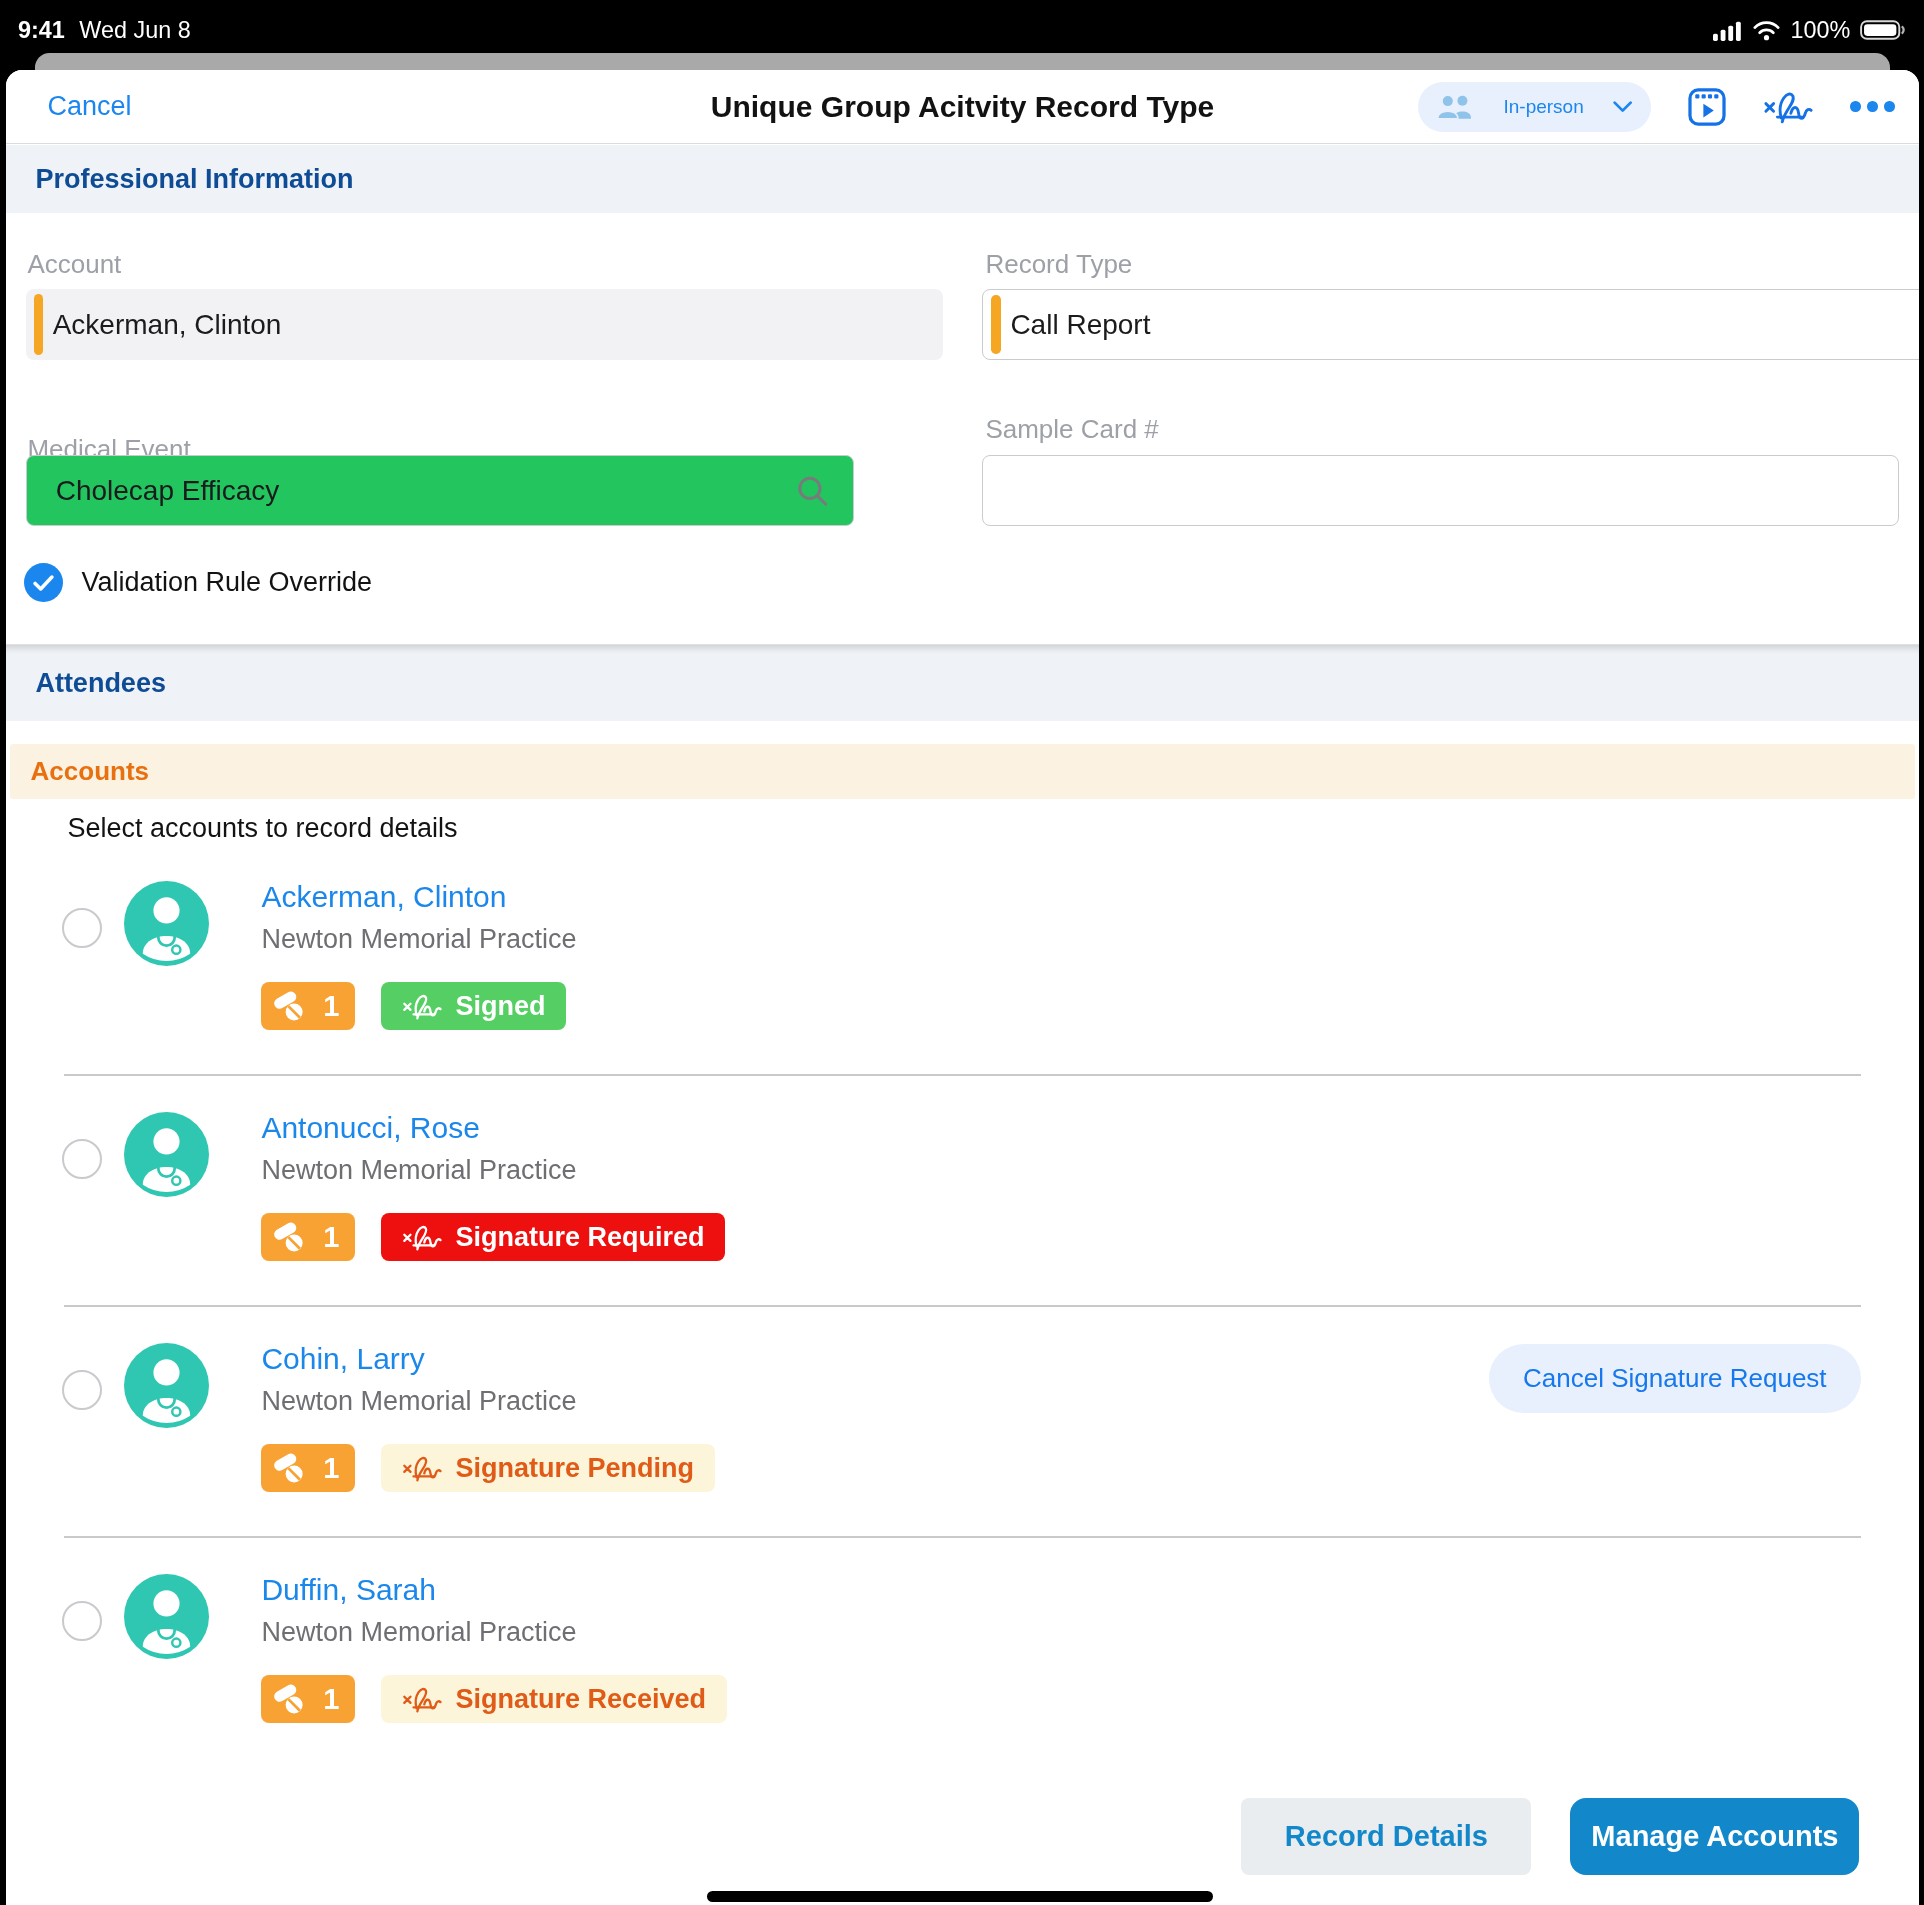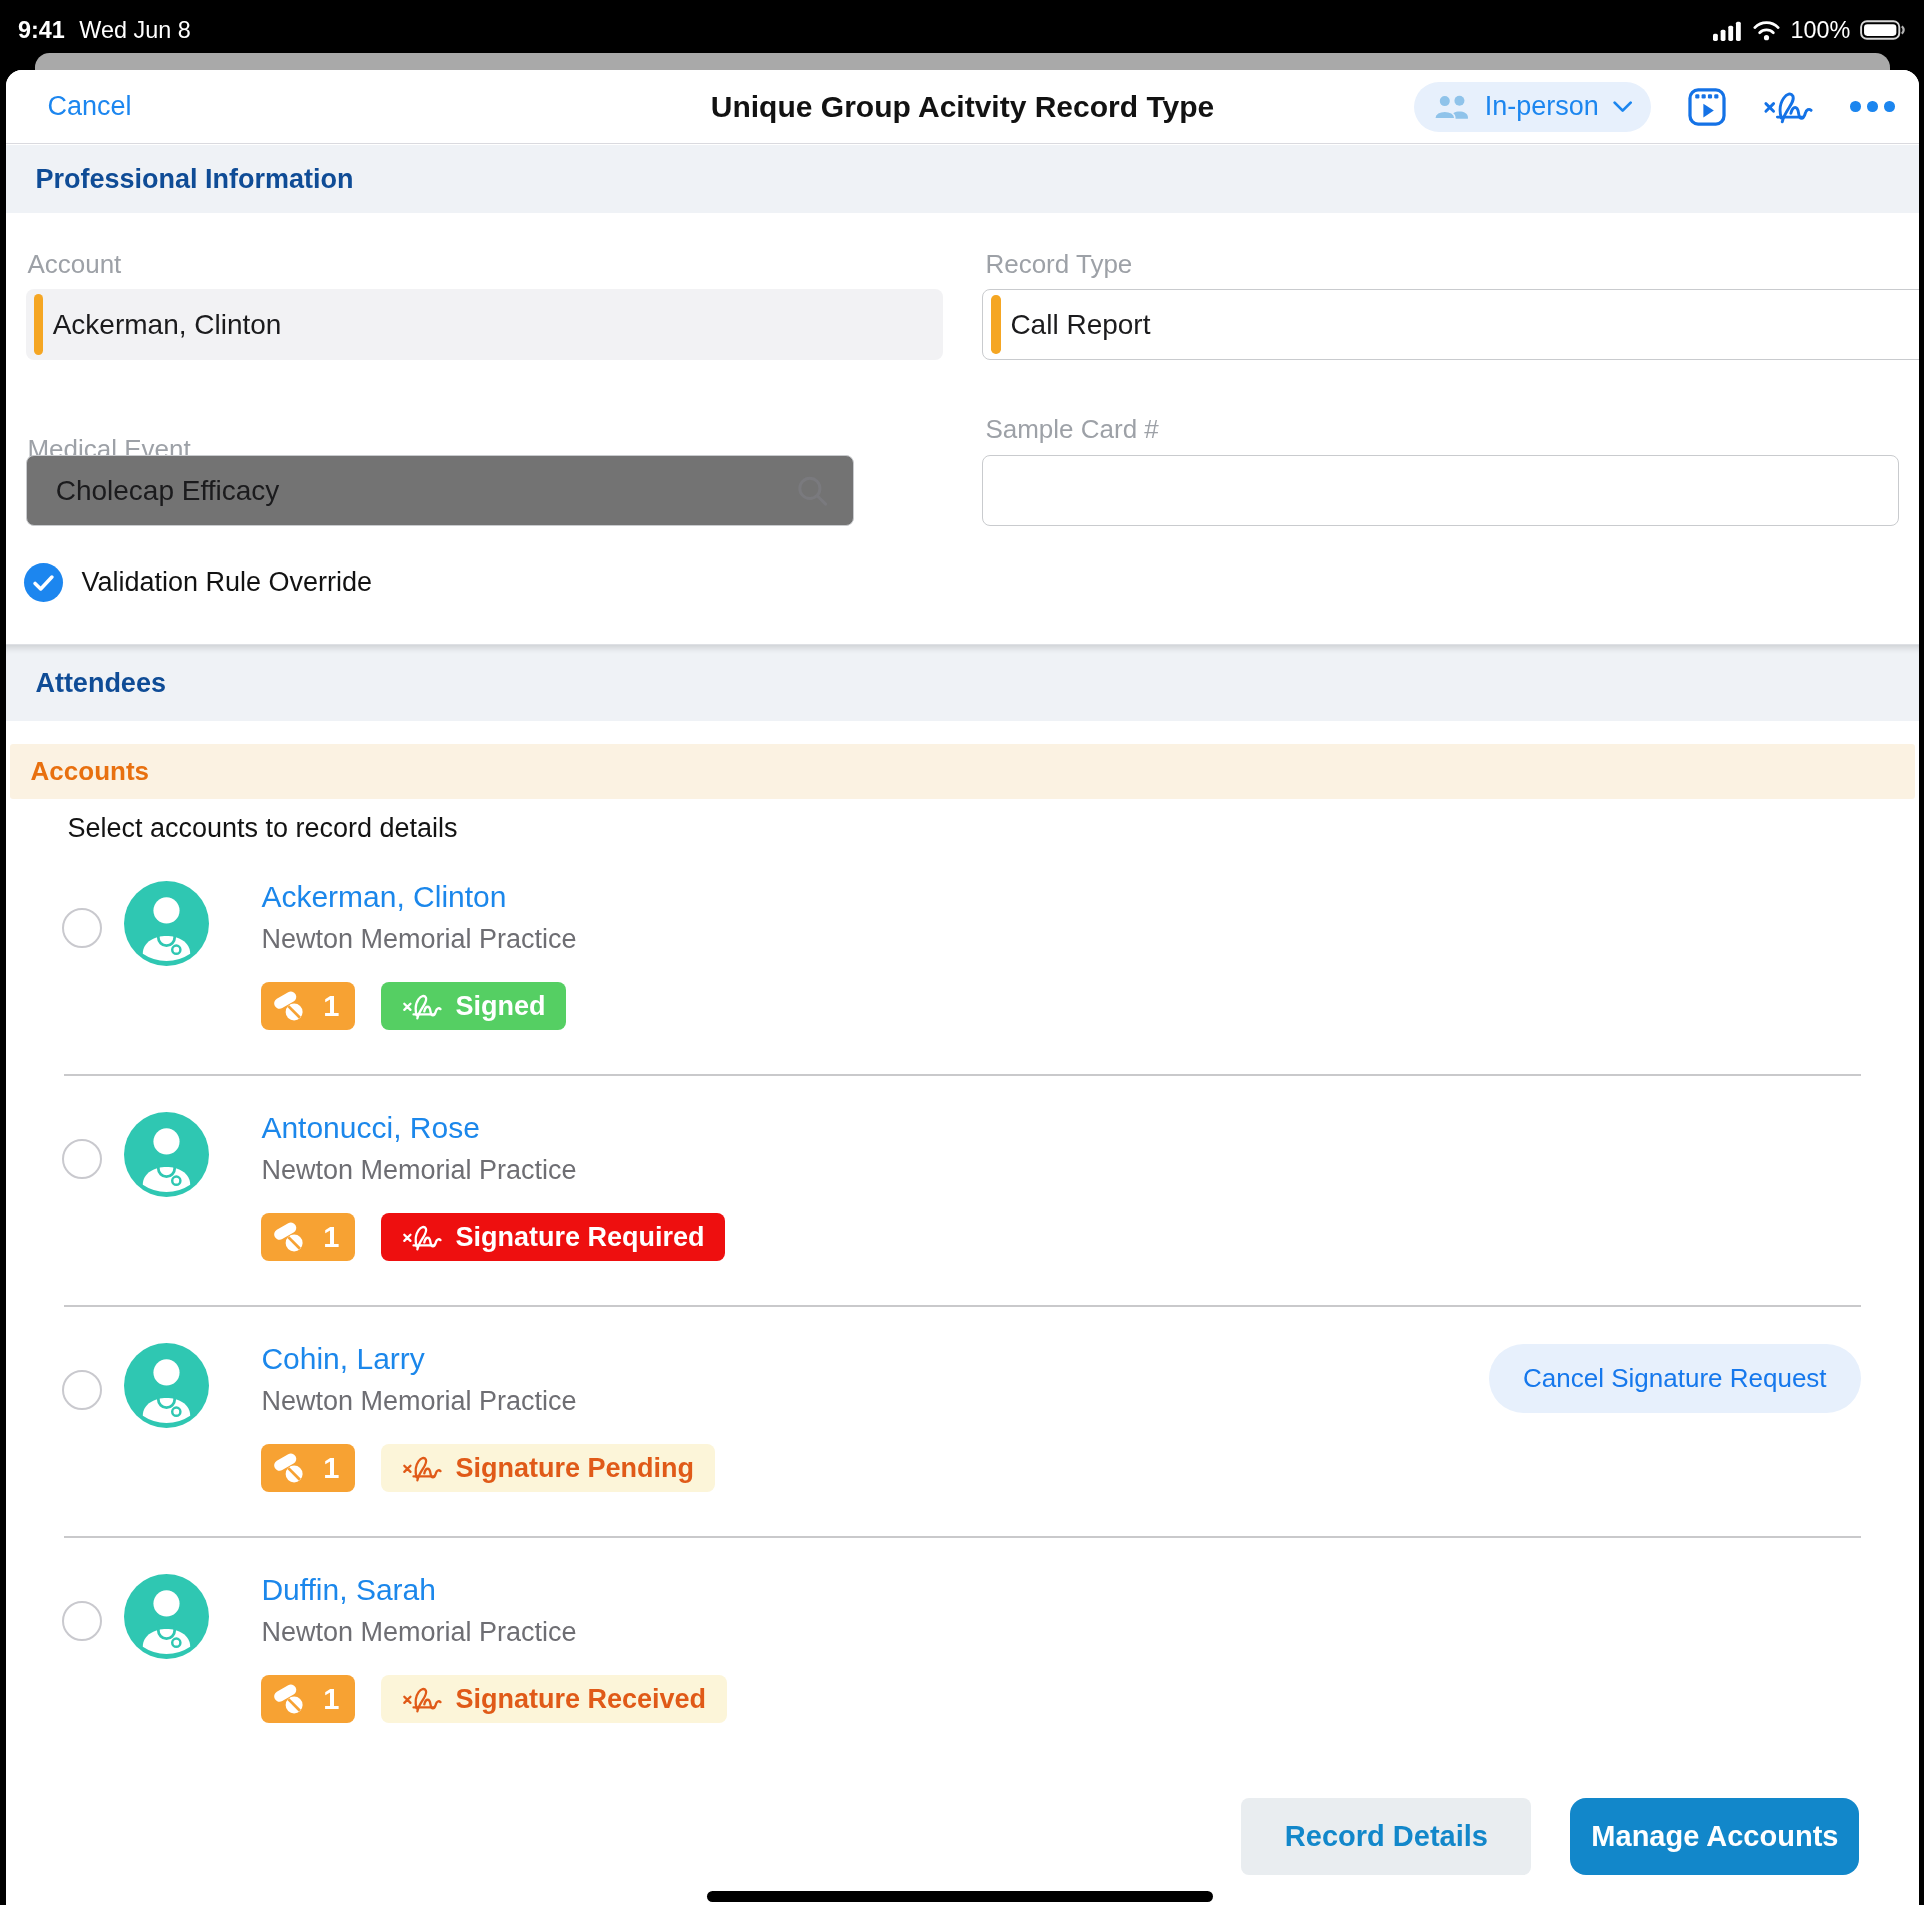--- a/index.html
+++ b/index.html
@@ -17,22 +17,22 @@
   .backdrop{position:absolute;top:46px;left:35px;right:35px;height:32px;background:#A9A9A9;border-radius:14.5px 14.5px 0 0;}
   .modal{position:absolute;top:63px;left:6.4px;right:6.4px;bottom:0;background:#fff;border-radius:16px 16px 0 0;overflow:hidden;}
 
   
   .nav{position:absolute;top:0;left:0;right:0;height:73px;border-bottom:1.6px solid #DADADF;background:#fff;}
   .nav-cancel{position:absolute;left:35px;top:0;height:73px;display:flex;align-items:center;
               font-size:27px;color:var(--accent-blue);background:none;border:none;cursor:pointer;font-family:inherit;}
   .nav-title{position:absolute;left:0;right:0;top:0;height:73px;display:flex;align-items:center;justify-content:center;
              font-size:30px;font-weight:700;color:#121212;pointer-events:none;}
   .nav-controls{position:absolute;right:24px;top:0;height:73px;display:flex;align-items:center;gap:37px;}
-  .channel-pill{display:flex;align-items:center;gap:14px;height:50px;padding:0 19.3px;border-radius:25px;
-                background:var(--pill-bg);color:var(--accent-blue);font-size:27px;border:none;cursor:pointer;font-family:inherit;}
+  .channel-pill{display:flex;align-items:center;gap:29px;height:50px;padding:0 19.3px;border-radius:25px;
+                background:var(--pill-bg);color:var(--accent-blue);font-size:19px;border:none;cursor:pointer;font-family:inherit;}
   .icon-btn{background:none;border:none;padding:0;cursor:pointer;display:flex;align-items:center;}
   .ellipsis{display:flex;gap:6.4px;}
   .ellipsis i{width:10.5px;height:10.5px;border-radius:50%;background:var(--accent-blue);display:block;}
 
   
   .band{position:absolute;left:0;right:0;background:var(--band-bg);display:flex;align-items:center;
         padding-left:29px;font-size:27px;font-weight:700;color:var(--band-title);box-sizing:border-box;}
   .band-prof{top:75px;height:68px;}
   .band-att{top:574px;height:77px;border-top:0.8px solid #DEE0E4;box-shadow:inset 0 8px 7.3px -5.6px rgba(0,0,0,.16);}
   .band-accounts{position:absolute;top:674px;left:3.2px;right:3.2px;height:55px;background:var(--accounts-bg);
@@ -40,21 +40,21 @@
                  color:var(--accounts-title);border-radius:3.2px;box-sizing:border-box;}
 
   
   .flabel{position:absolute;font-size:26px;color:#9DA1A7;}
   .lab-account{left:21px;top:179px;}   .lab-rectype{left:979px;top:179px;}
   .lab-medevent{left:21px;top:364px;}  .lab-samplecard{left:979px;top:344px;}
 
   .field{position:absolute;height:71px;border-radius:8px;box-sizing:border-box;display:flex;align-items:center;}
   .f-account{left:19.3px;top:219px;width:917px;background:#F2F2F4;}
   .f-rectype{left:976px;top:219px;width:1011px;background:#fff;border:1.6px solid #C9CBCE;cursor:pointer;}
-  .f-medevent{left:19.3px;top:385px;width:828px;background:#737373;border:1.6px solid #C9CBCE;justify-content:flex-end;}
+  .f-medevent{left:19.3px;top:385px;width:828px;background:#22c55e;border:1.6px solid #C9CBCE;justify-content:flex-end;}
   .f-samplecard{left:976px;top:385px;width:917px;background:#fff;border:1.6px solid #C9CBCE;}
   .req-bar{position:absolute;left:8px;top:4.8px;bottom:4.8px;width:9.7px;border-radius:4.8px;background:var(--bar-orange);}
   .fvalue{margin-left:27px;font-size:28px;color:#1B1B1D;border:none;background:transparent;outline:none;
           font-family:inherit;flex:1;}
   .f-chevron{position:absolute;right:26px;top:50%;transform:translateY(-50%);display:flex;}
   .f-search{position:absolute;right:22.6px;top:50%;transform:translateY(-50%);display:flex;}
 
   .checkrow{position:absolute;left:18px;top:493px;display:flex;align-items:center;gap:18px;cursor:pointer;}
   .checkbox{width:39px;height:39px;border-radius:50%;background:#C7C7CC;display:flex;align-items:center;justify-content:center;}
   .checkbox.checked{background:var(--accent-blue);}

